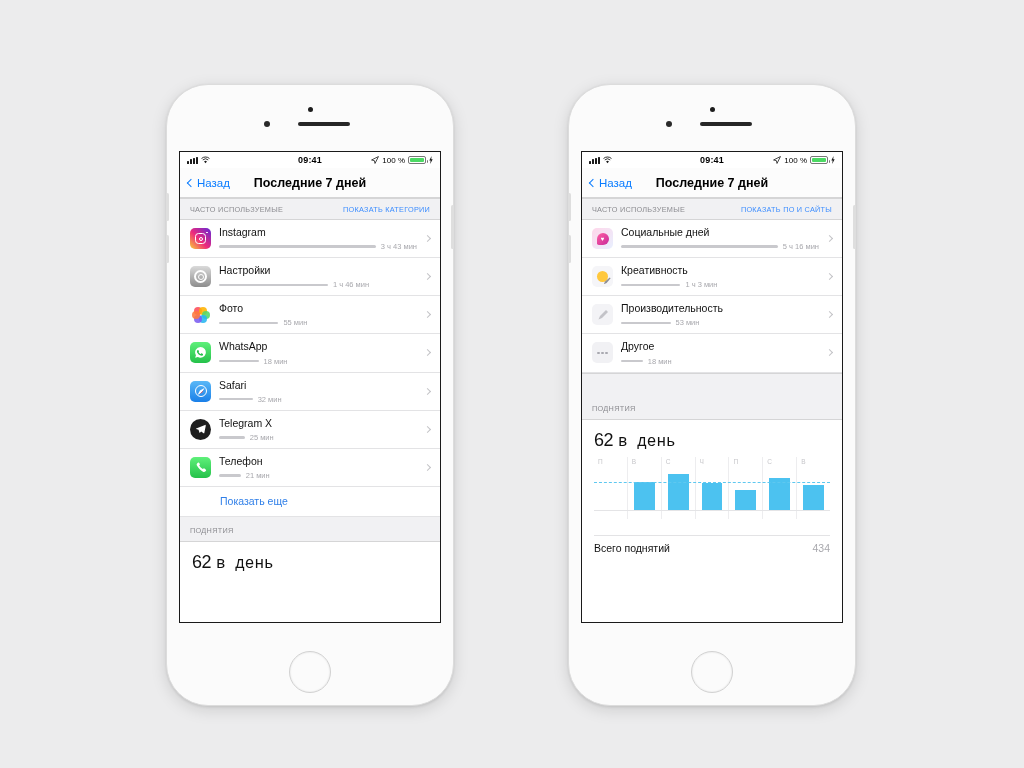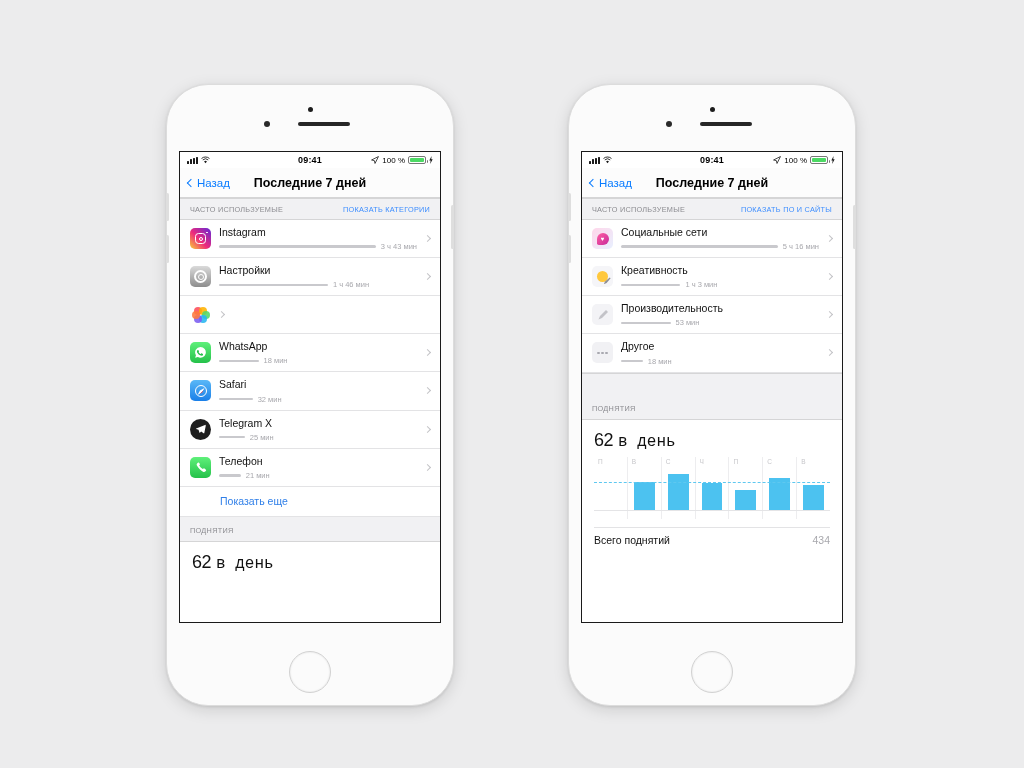--- a/index.html
+++ b/index.html
@@ -173,21 +173,21 @@
     border-top: 1px dashed #5ec8f0; top: 42%;
   }
   .bars-wrap {
     position: absolute; inset: 0; display: flex; align-items: flex-end;
   }
   .bcell { flex: 1 1 0; display: flex; justify-content: center; align-items: flex-end; height: 100%; }
   .bcell .b { width: 62%; background: #4cc2f0; }
   .chart-base { position: absolute; left: 0; right: 0; bottom: 8px; border-top: .5px solid #e4e4e6; }
   .total-row {
     display: flex; justify-content: space-between; align-items: center;
-    border-top: .5px solid #e3e3e5; margin-top: 8px;
+    border-top: .5px solid #e3e3e5; margin-top: 16px;
     padding-top: 6px; font-size: 10.5px; color: #111;
   }
   .total-row .v { color: #a8a8ad; }
 
   
   .ig { background: linear-gradient(45deg,#f9ce34,#ee2a7b 45%,#6228d7); }
   .ig .ring { width: 11px; height: 11px; border: 1.6px solid #fff; border-radius: 3.5px; }
   .ig .dot2 { position:absolute; width:4px; height:4px; border:1.4px solid #fff; border-radius:50%; }
   .ig .pin { position:absolute; top:3.5px; right:3.5px; width:1.6px; height:1.6px; background:#fff; border-radius:50%; }
   .settings { background: linear-gradient(180deg,#dadada,#8d8d8d); }
@@ -317,20 +317,27 @@
 
         <div class="row">
           <div class="icon photos">
             <span style="background:#fd4c5a; left:4px; top:3px;"></span>
             <span style="background:#ffb300; left:9px; top:2.5px;"></span>
             <span style="background:#53d769; left:12px; top:7px;"></span>
             <span style="background:#25b6f0; left:9px; top:11px;"></span>
             <span style="background:#7b5cf0; left:4px; top:11px;"></span>
             <span style="background:#ff7a3d; left:1.5px; top:7px;"></span>
           </div>
+          <div class="row-body">
+            <div class="row-name">Фото</div>
+            <div class="meter">
+              <div class="bar" style="width:30%"></div>
+              <div class="dur">55 мин</div>
+            </div>
+          </div>
           <span class="chev-r"></span>
         </div>
 
         <div class="row">
           <div class="icon wa">
             <svg width="13" height="13" viewBox="0 0 16 16">
                 <path d="M8 1.2a6.6 6.6 0 0 0-5.6 10.1L1.4 14.6l3.4-1a6.6 6.6 0 1 0 3.2-12.4z" fill="#fff"></path>
                 <path d="M10.6 9.6c-.2-.1-1.2-.6-1.4-.6-.2-.1-.3-.1-.4.1l-.5.7c-.1.1-.2.1-.4 0a5 5 0 0 1-2.2-2c-.1-.2 0-.3.1-.4l.3-.4c.1-.1.1-.2 0-.3l-.6-1.4c-.1-.3-.3-.3-.4-.3h-.4c-.1 0-.3.1-.5.3-.2.2-.6.6-.6 1.5s.6 1.8.7 1.9c.1.1 1.3 2.1 3.2 2.8 1.6.6 1.9.5 2.2.5.4 0 1.2-.5 1.3-.9.2-.5.2-.9.1-1z" fill="#25c14a"></path>
               </svg>
           </div>
@@ -458,21 +465,21 @@
           <span class="lbl">ЧАСТО ИСПОЛЬЗУЕМЫЕ</span>
           <span class="link">ПОКАЗАТЬ ПО И САЙТЫ</span>
         </div>
 
         <div class="row">
           <div class="icon cat cat-social">
             <div class="blob"></div>
               <div class="heart">♥</div>
           </div>
           <div class="row-body">
-            <div class="row-name">Социальные сети</div>
+            <div class="row-name">Социальные дней</div>
             <div class="meter">
               <div class="bar" style="width:100%"></div>
               <div class="dur">5 ч 16 мин</div>
             </div>
           </div>
           <span class="chev-r"></span>
         </div>
 
         <div class="row">
           <div class="icon cat cat-creative">

